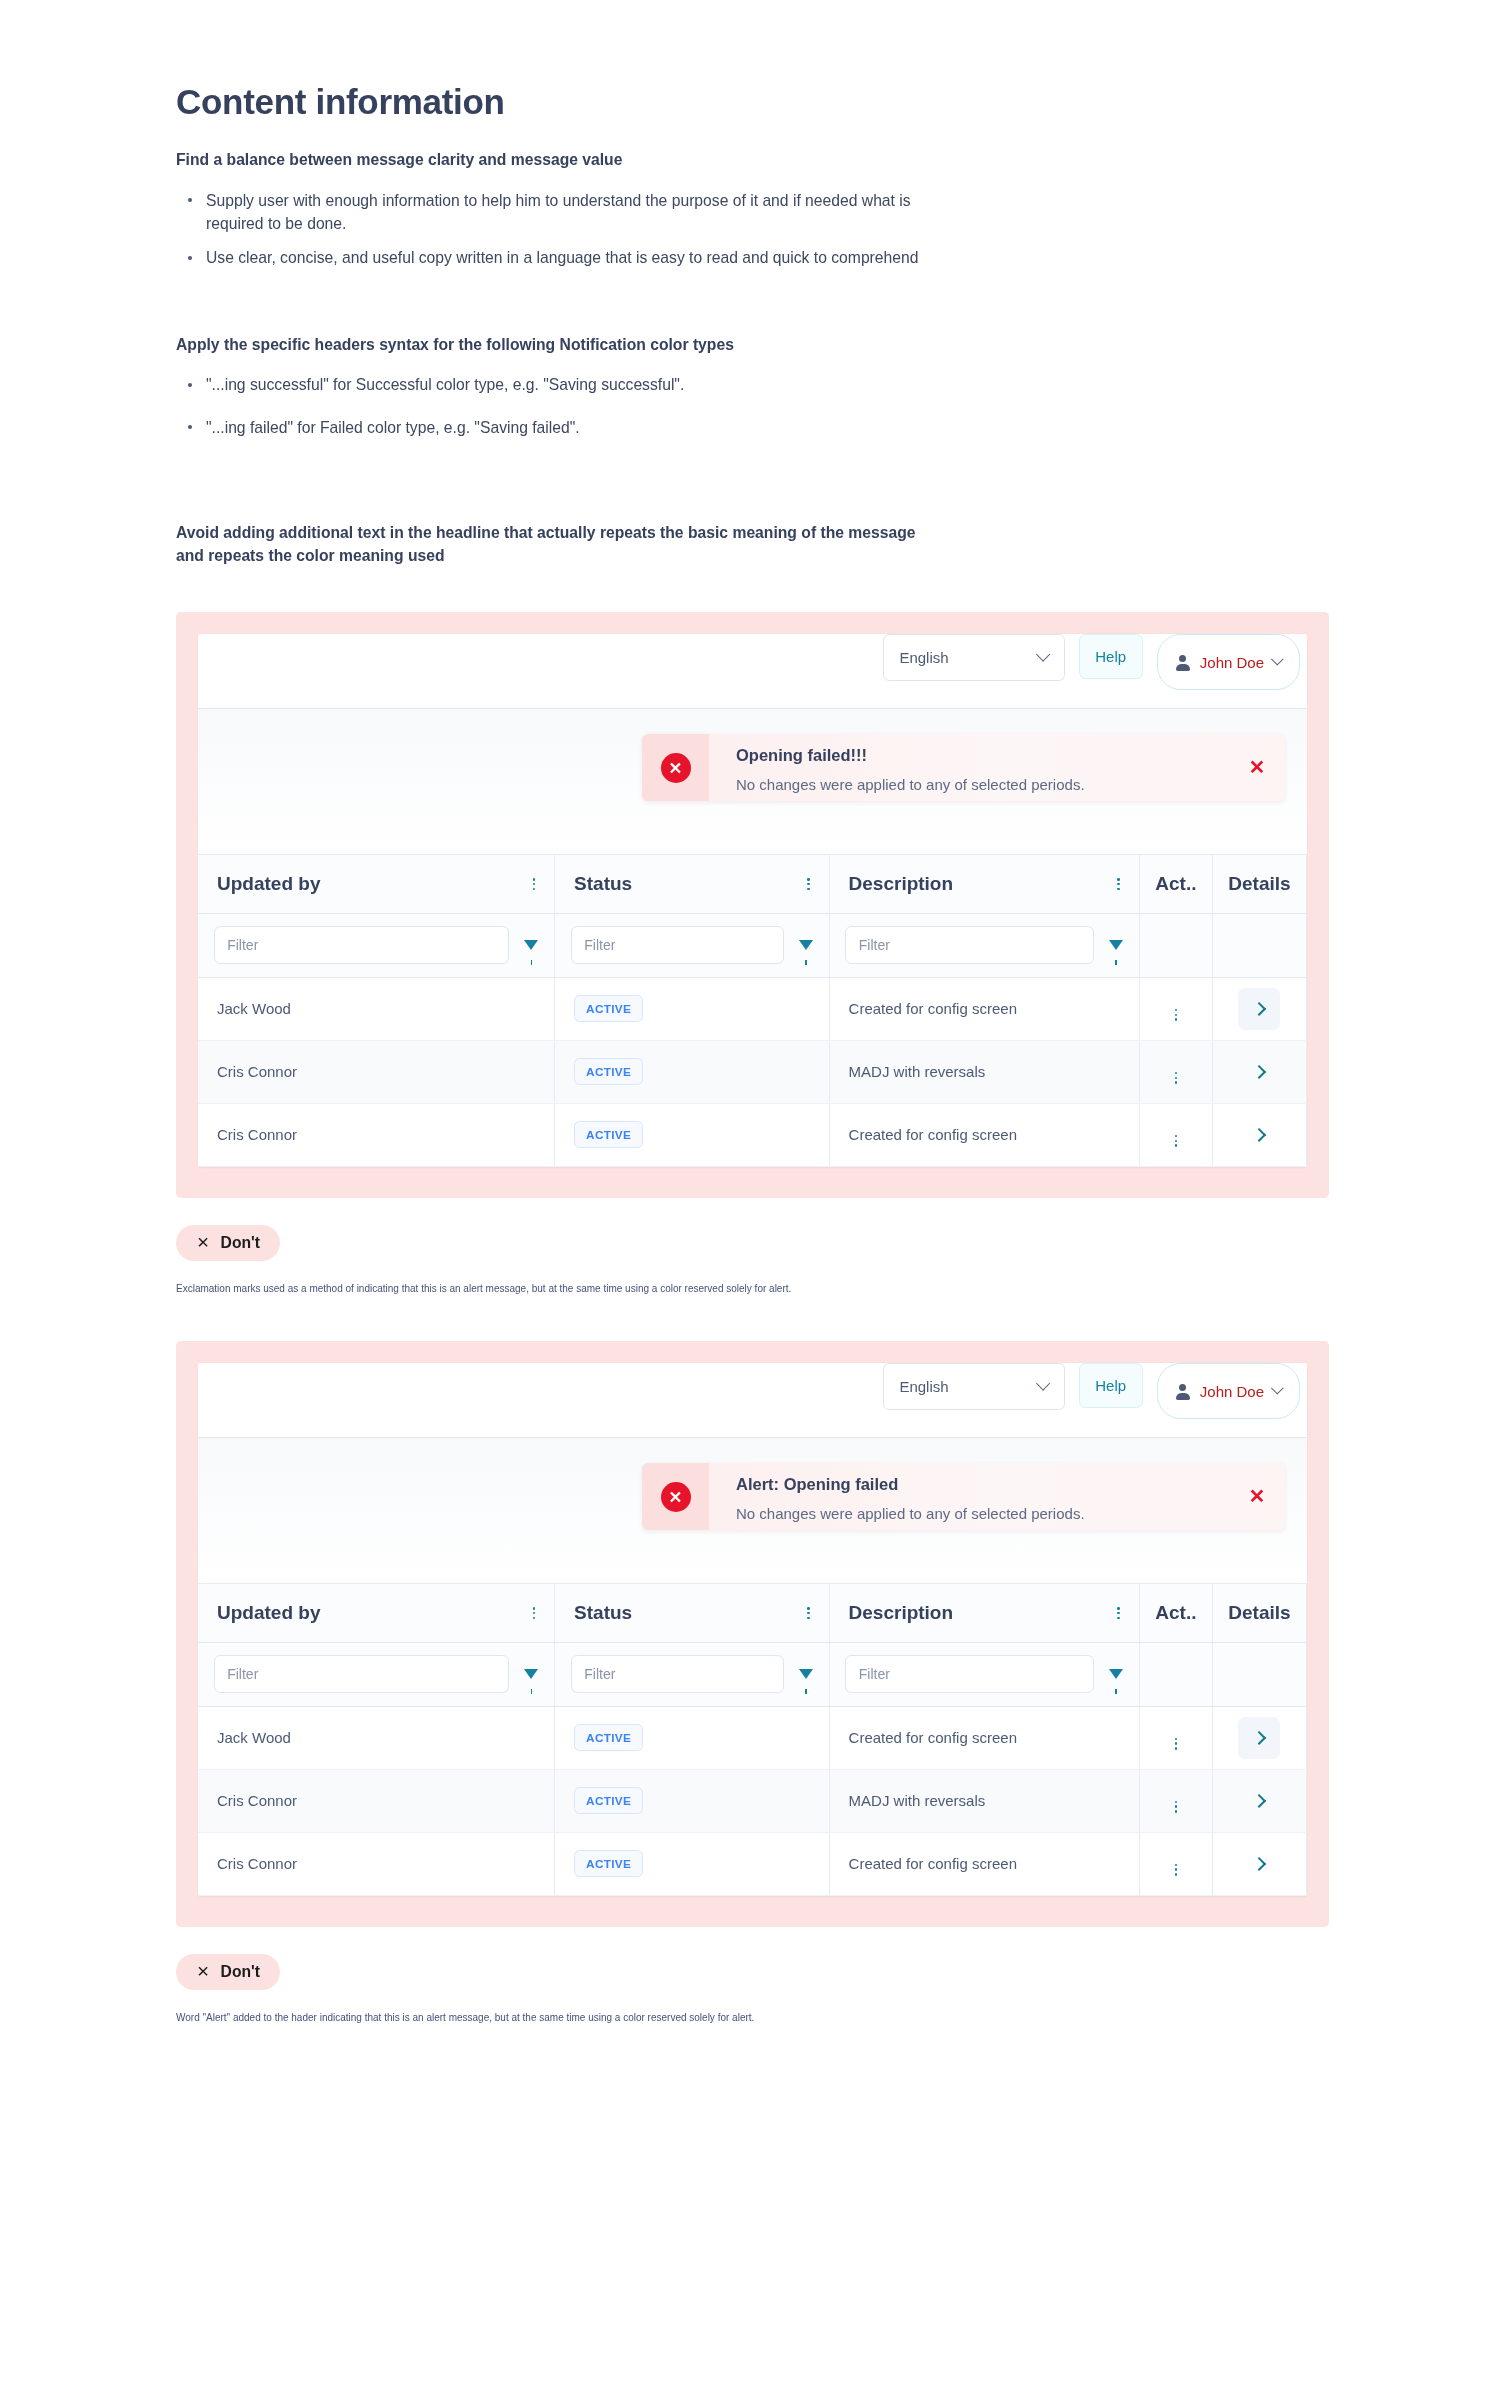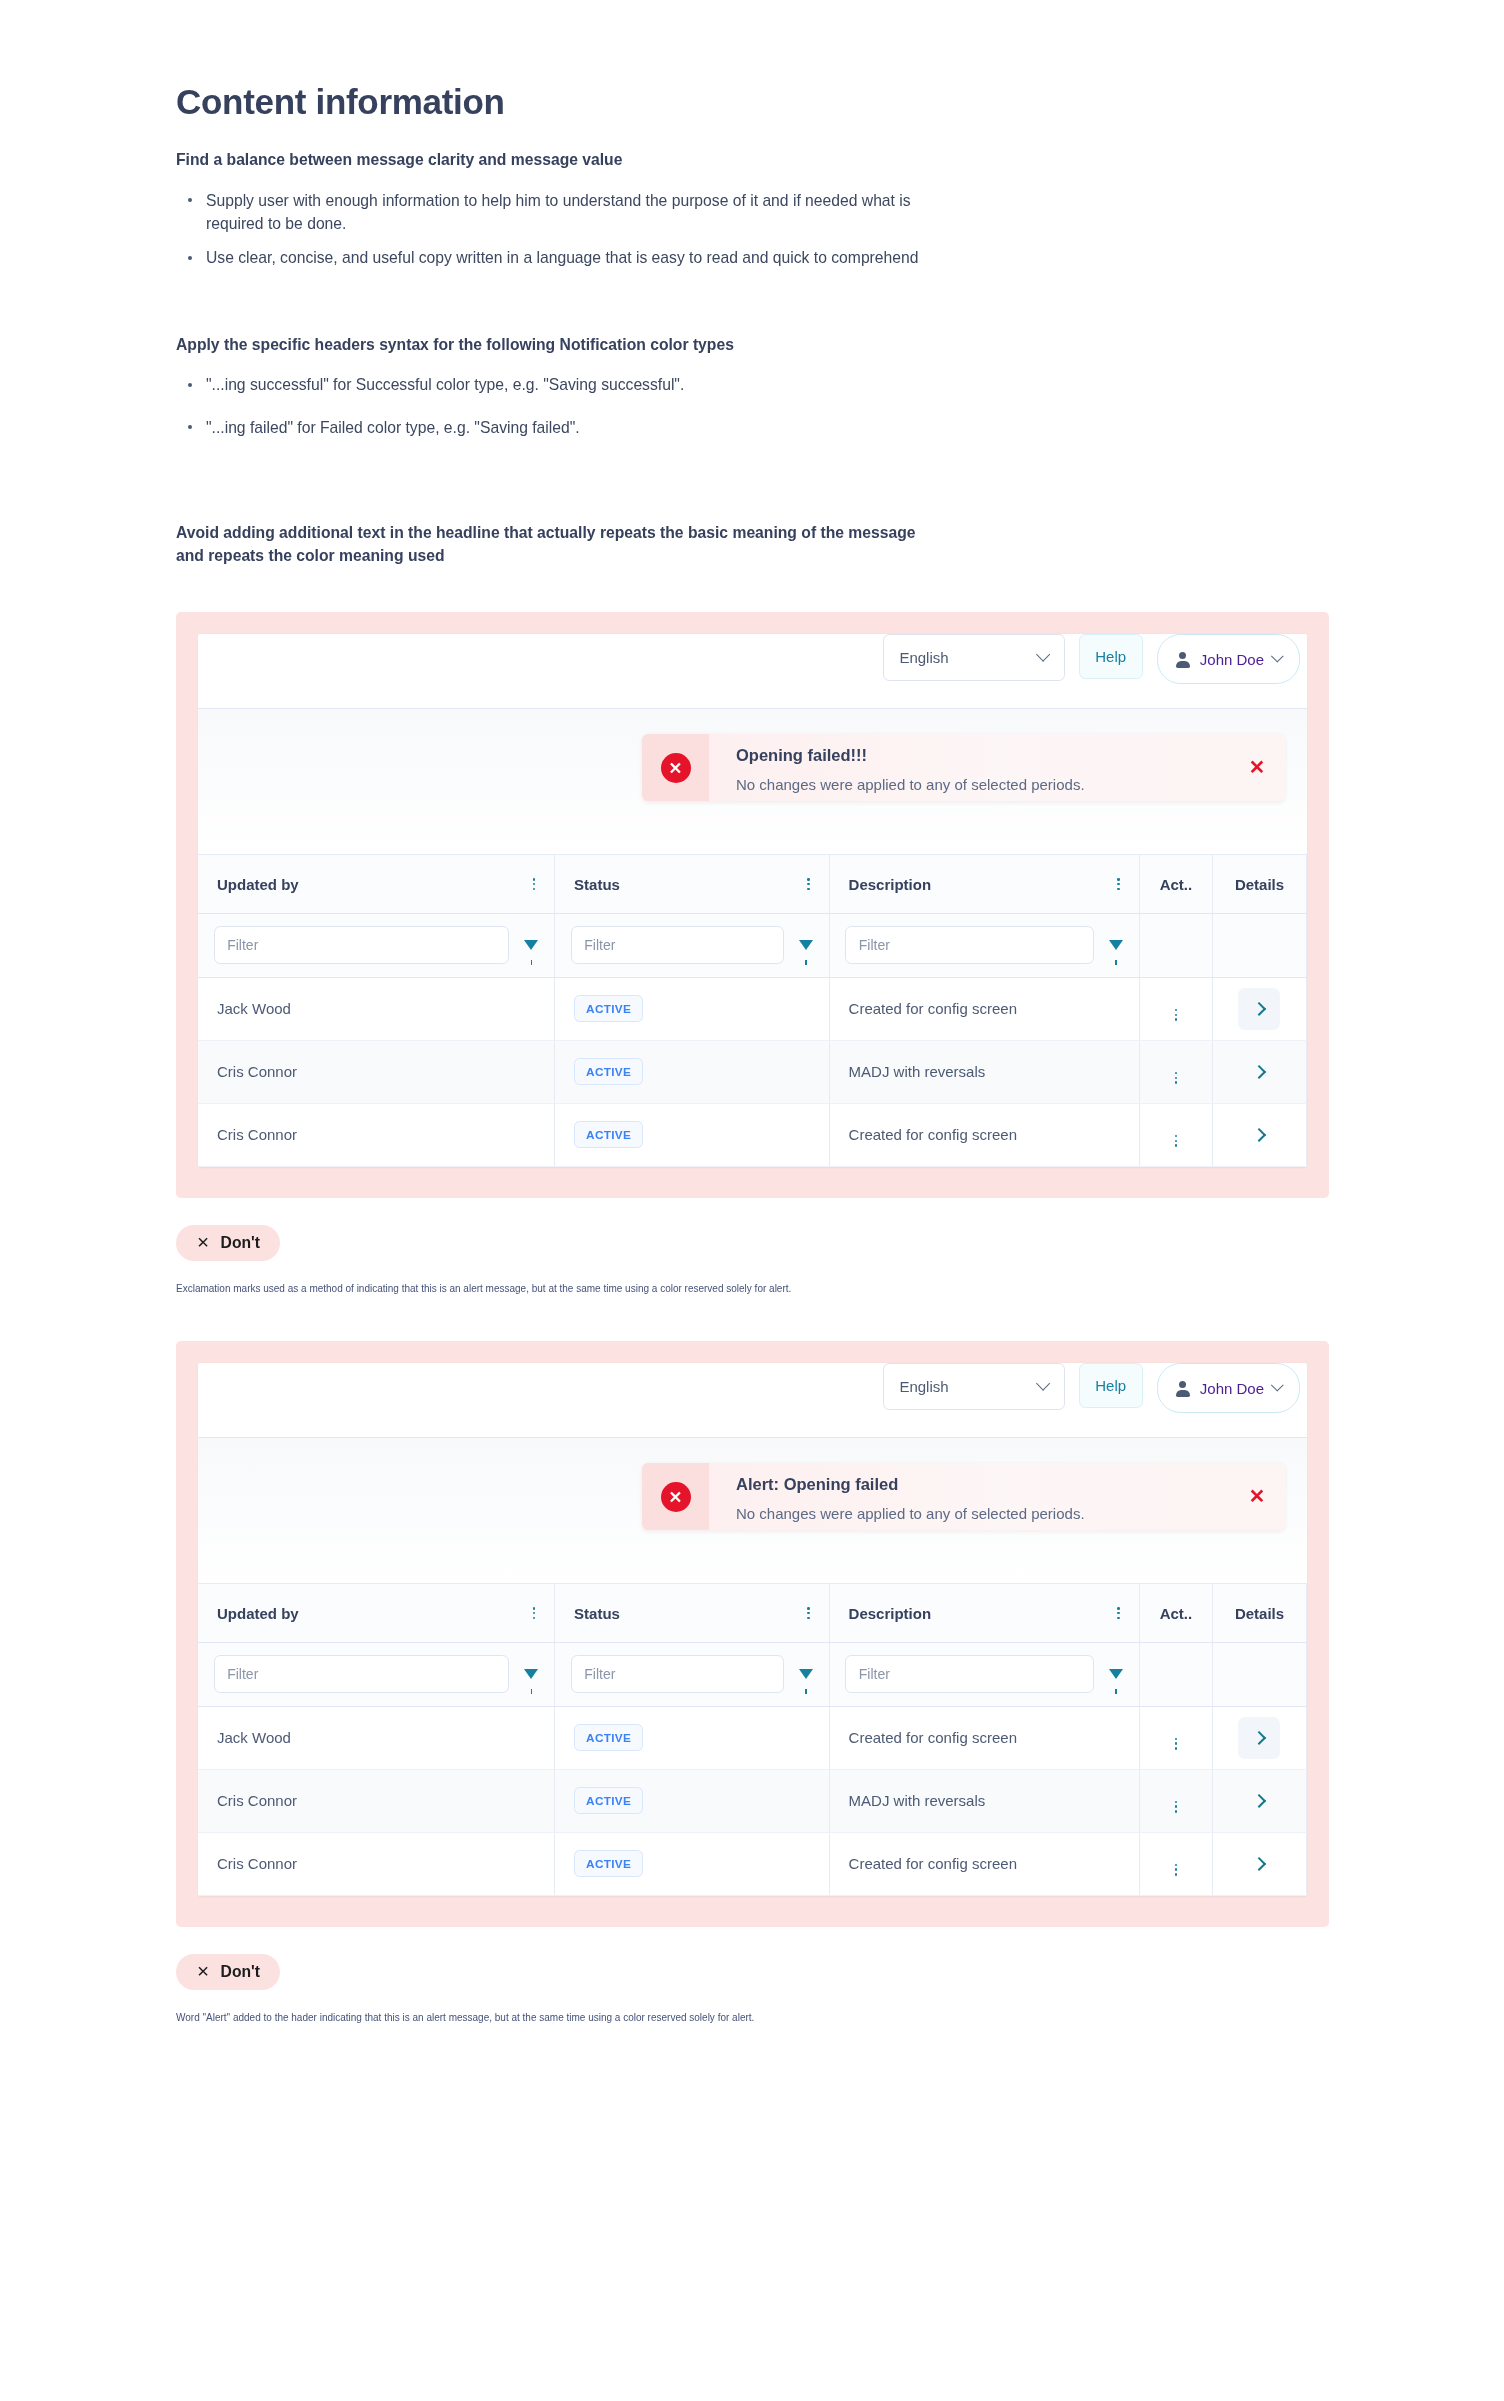--- a/index.html
+++ b/index.html
@@ -143,30 +143,30 @@
     color: #1681a0;
     font-size: 15px;
     display: flex;
     align-items: center;
     justify-content: center;
     cursor: pointer;
   }
 
   .user-btn {
     margin-left: 14px;
-    height: 50px;
+    height: 56px;
     padding: 0 17px;
     border: 0.8px solid #c9e9f5;
     border-radius: 23.5px;
     background: #ffffff;
     display: flex;
     align-items: center;
     gap: 9.4px;
     font-size: 15px;
-    color: #4c1d95;
+    color: #b91c1c;
     cursor: pointer;
   }
 
   .avatar-ico {
     width: 15.7px; height: 15.7px;
     display: inline-block;
     position: relative;
   }
   .avatar-ico::before {
     content: "";
@@ -277,21 +277,21 @@
     table-layout: fixed;
   }
 
   .dtable th {
     background: #fbfcfe;
     border-bottom: 0.8px solid #e2e8f3;
     border-right: 0.8px solid #e7ecf4;
     height: 58px;
     text-align: left;
     padding: 0 19px;
-    font-size: 15px;
+    font-size: 19px;
     font-weight: bold;
     color: #36415e;
     vertical-align: middle;
     margin-top: 47px;
   }
 
   .th-inner {
     display: flex;
     align-items: center;
     justify-content: space-between;

